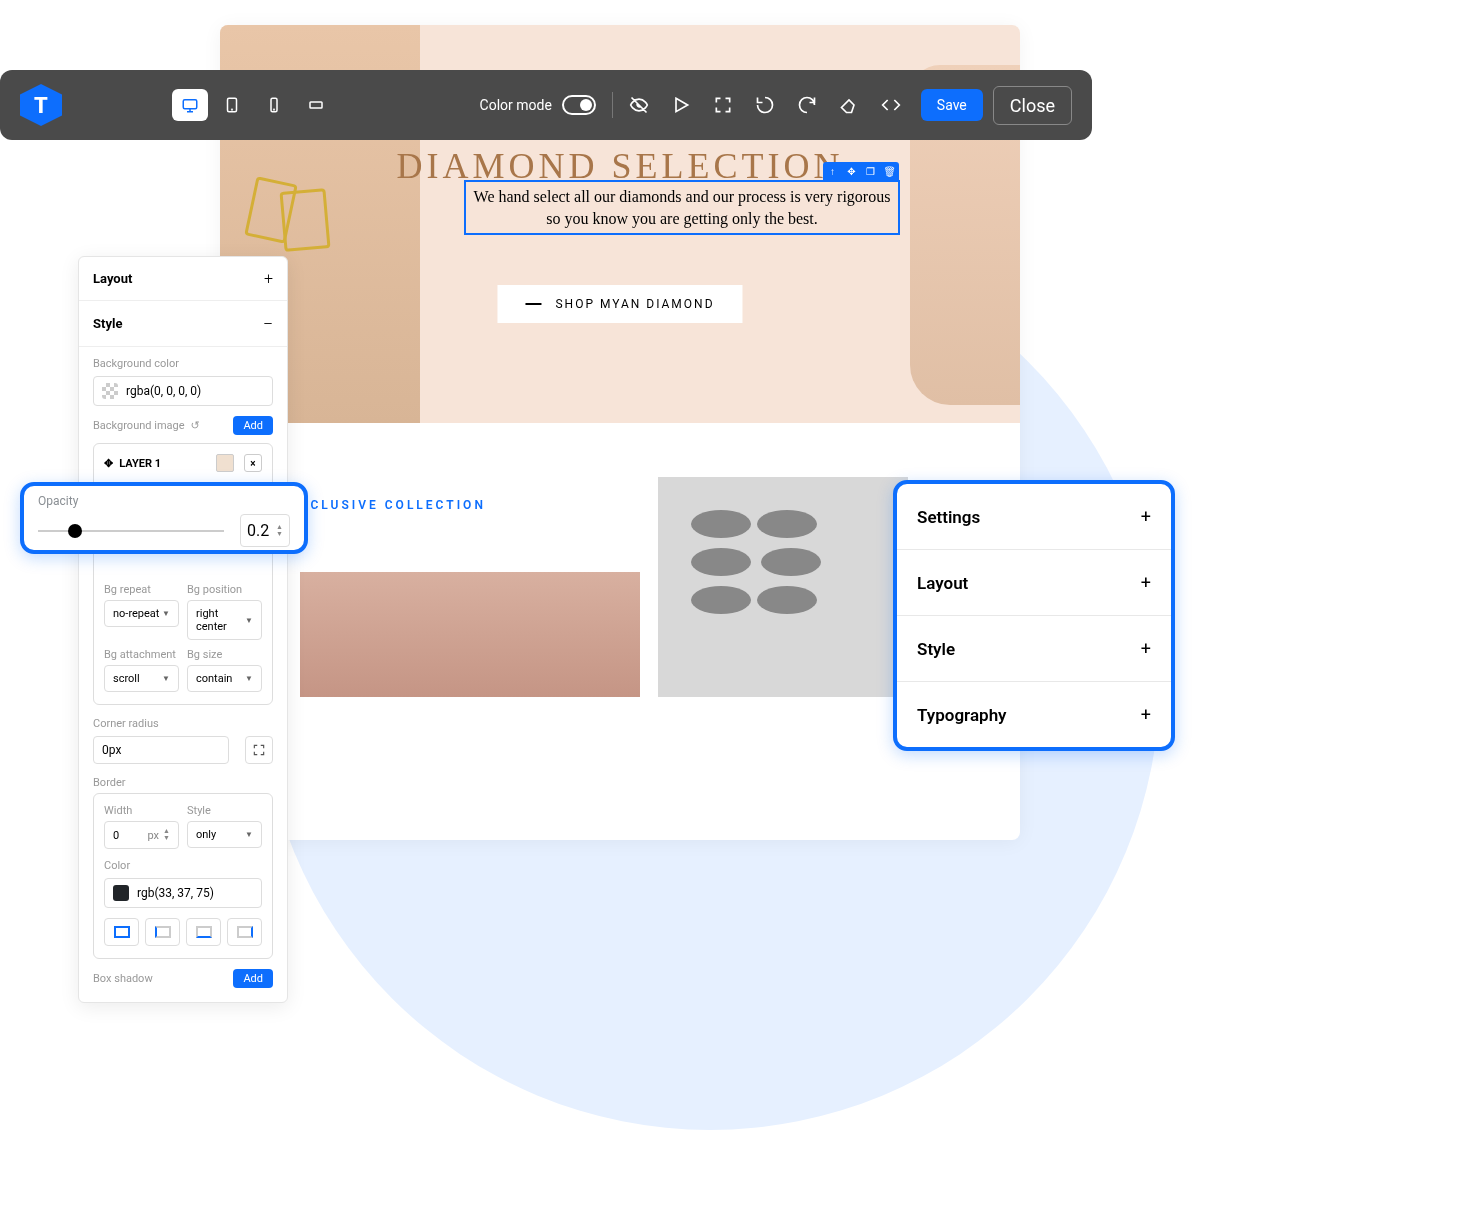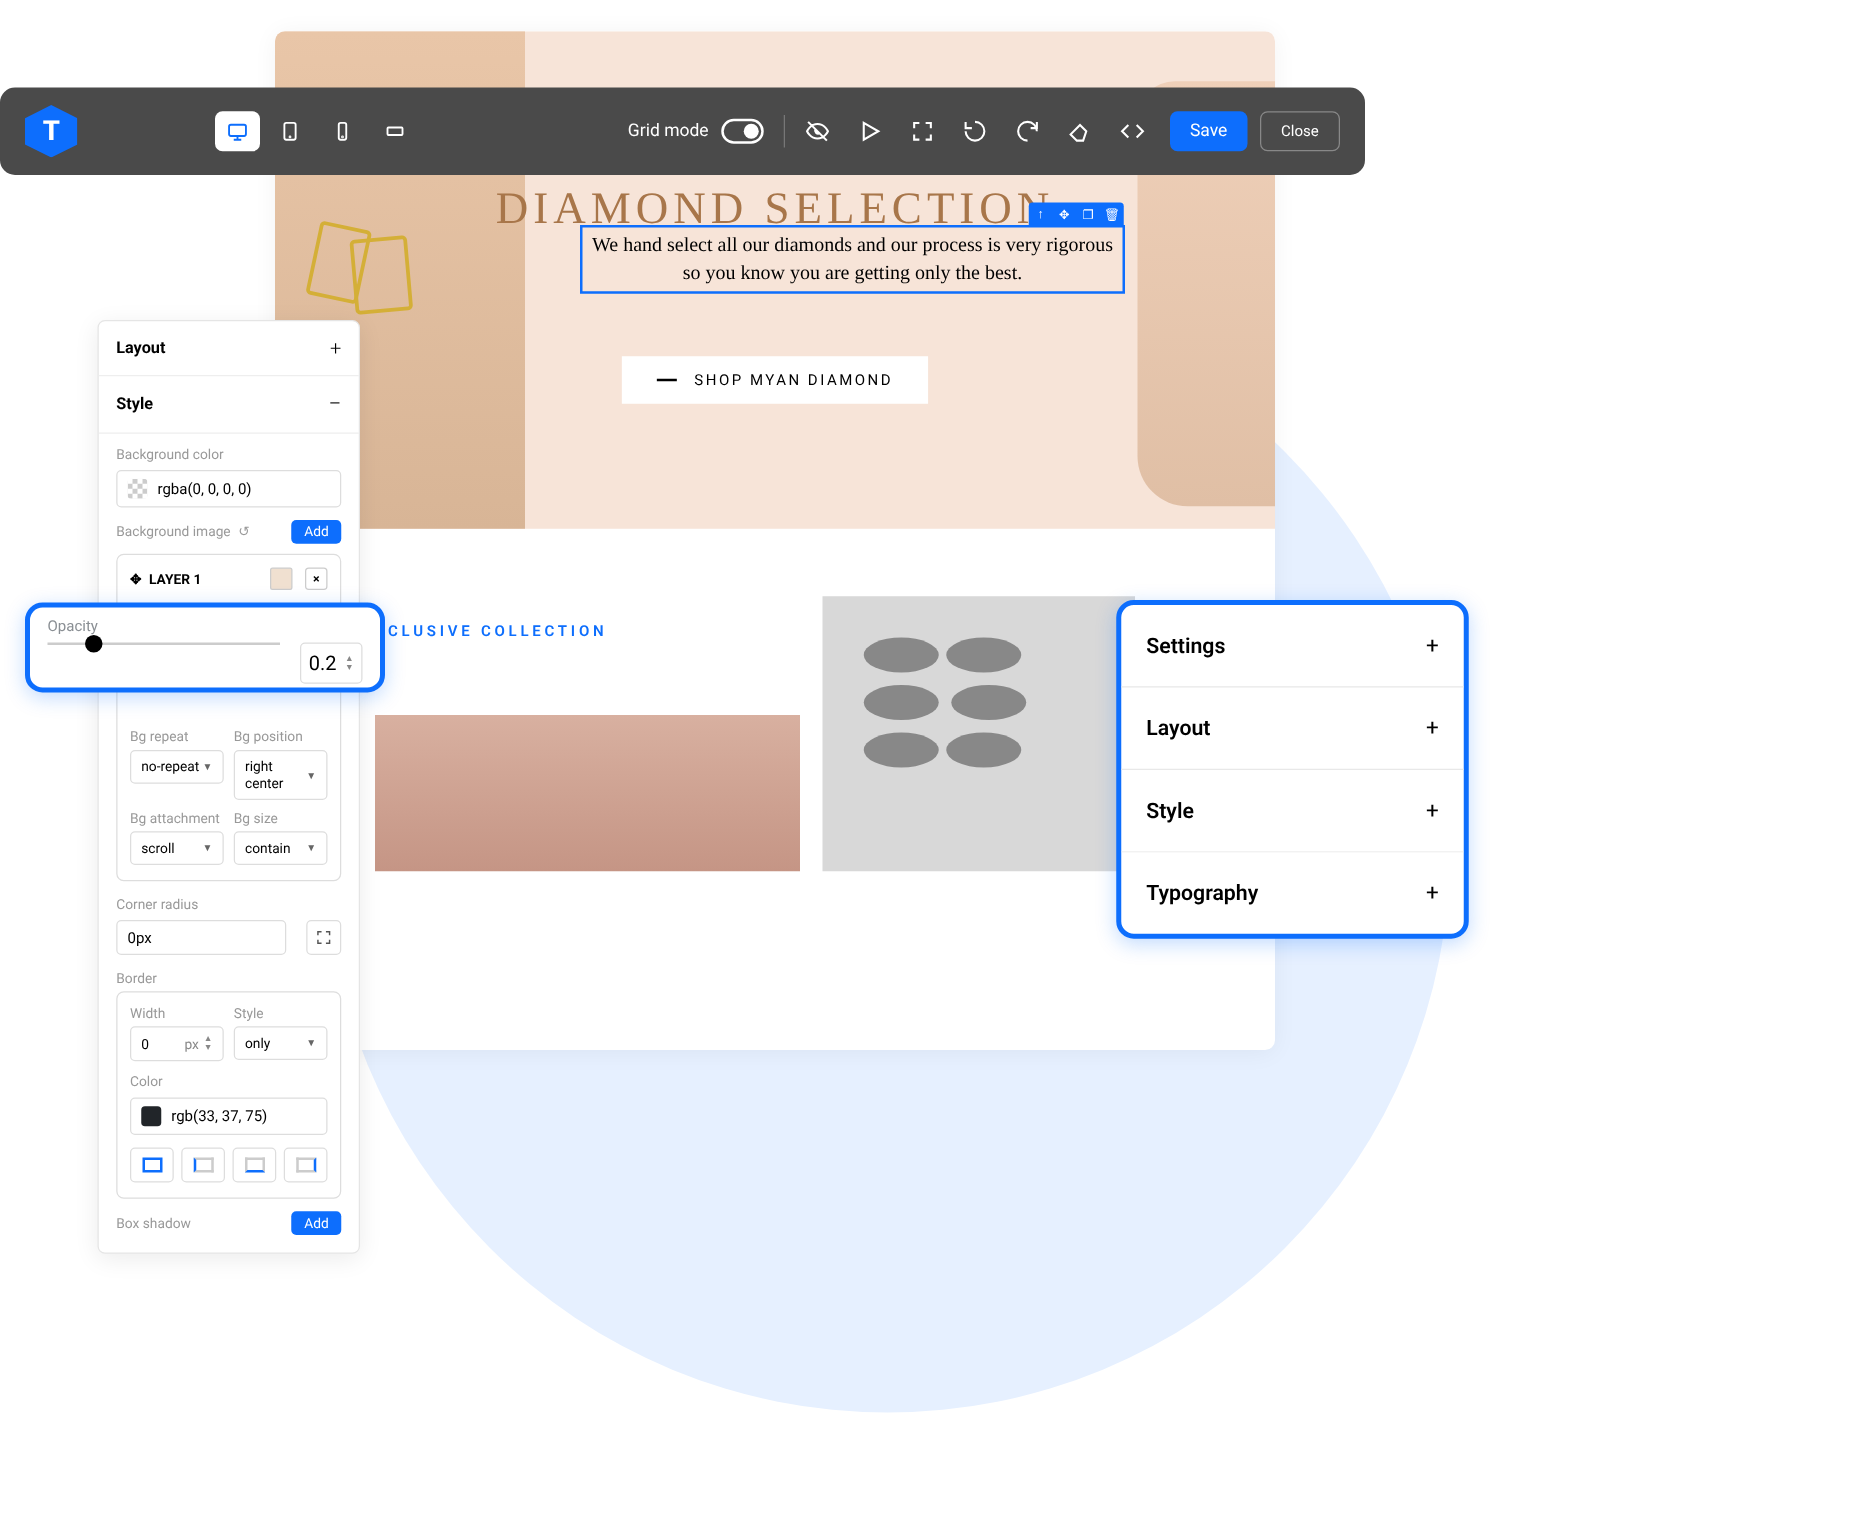--- a/index.html
+++ b/index.html
@@ -40,21 +40,21 @@
   .dev svg { width:18px; height:18px;}
   .dev.active svg { stroke:#0d6efd;}
   .spacer { flex:1;}
   .grid-mode { display:flex; align-items:center; gap:10px; font-size:14px;}
   .toggle { width:34px; height:20px; border-radius:10px; border:2px solid #fff; position:relative;}
   .toggle::after { content:""; position:absolute; right:2px; top:2px; width:12px; height:12px; border-radius:50%; background:#fff;}
   .tb-divider { width:1px; height:26px; background:#777; margin:0 16px;}
   .tb-icons { display:flex; gap:22px; align-items:center;}
   .tb-icons span { width:20px; height:20px; display:flex; align-items:center; justify-content:center; cursor:pointer;}
   .btn-save { background:#0d6efd; color:#fff; border:none; padding:8px 16px; border-radius:6px; font-size:14px; margin-left:20px; cursor:pointer;}
-  .btn-close { background:transparent; color:#fff; border:1px solid #888; padding:8px 16px; border-radius:6px; font-size:12px; margin-left:10px; cursor:pointer;}
+  .btn-close { background:transparent; color:#fff; border:1px solid #888; padding:8px 16px; border-radius:6px; font-size:18px; margin-left:10px; cursor:pointer;}
 
   
   .style-panel { position:absolute; left:78px; top:256px; width:210px; background:#fff; border:1px solid #e5e5e5; border-radius:6px; z-index:6; font-size:12px; box-shadow:0 4px 20px rgba(0,0,0,.08);}
   .sp-row { display:flex; justify-content:space-between; align-items:center; padding:12px 14px; border-bottom:1px solid #eee;}
   .sp-row.header { font-weight:700; font-size:13px;}
   .sp-body { padding:10px 14px;}
   .sp-label { color:#999; font-size:11px; display:flex; align-items:center; gap:6px;}
   .sp-input { display:flex; align-items:center; border:1px solid #ddd; border-radius:4px; padding:6px 8px; margin-top:6px; gap:8px;}
   .checker { width:16px; height:16px; background:repeating-conic-gradient(#ccc 0 25%,#fff 0 50%) 0 0/8px 8px; border-radius:3px;}
   .color-sw { width:16px; height:16px; background:#212529; border-radius:3px;}
@@ -76,21 +76,21 @@
   .border-tabs { display:flex; gap:6px; margin-top:10px;}
   .border-tabs > div { flex:1; height:28px; border:1px solid #ddd; border-radius:4px; display:flex; align-items:center; justify-content:center; cursor:pointer;}
   .bt-box { width:16px; height:12px; border:2px solid #0d6efd;}
   .minus { font-size:18px; font-weight:300;}
   .plus { font-size:16px; font-weight:300;}
   .corner-row{display:flex;gap:8px;align-items:center;margin-top:6px;}
 
   
   .opacity-pop { position:absolute; left:20px; top:482px; width:288px; height:72px; background:#fff; border:4px solid #0d6efd; border-radius:14px; z-index:8; padding:8px 14px; box-shadow:0 4px 16px rgba(13,110,253,.25);}
   .op-label { font-size:12px; color:#8a8f94;}
-  .op-row { display:flex; align-items:flex-start; gap:16px; margin-top:6px;}
+  .op-row { display:flex; align-items:center; gap:16px; margin-top:6px;}
   .slider-track { flex:1; height:2px; background:#ccc; position:relative;}
   .slider-thumb { position:absolute; left:16%; top:-6px; width:14px; height:14px; border-radius:50%; background:#000;}
   .op-input { width:50px; border:1px solid #ddd; border-radius:4px; padding:6px 6px; display:flex; align-items:center; justify-content:space-between; gap:4px;}
   .stepper { display:flex; flex-direction:column; gap:0; font-size:7px; line-height:7px; color:#888;}
 
   
   .accord { position:absolute; left:893px; top:480px; width:282px; background:#fff; border:4px solid #0d6efd; border-radius:14px; z-index:7; box-shadow:0 4px 16px rgba(13,110,253,.25);}
   .accord .item { display:flex; justify-content:space-between; align-items:center; padding:22px 20px; font-size:17px; font-weight:600; cursor:pointer;}
   .accord .item + .item { border-top:1px solid #e8e8e8;}
   .accord .item:first-child{border-radius:10px 10px 0 0;}
@@ -160,21 +160,21 @@
         </svg>
     </div>
     <div class="dev">
       <svg viewBox="0 0 24 24">
           <rect x="4" y="8" width="16" height="8" rx="1"></rect>
         </svg>
     </div>
   </div>
   <div class="spacer"></div>
   <div class="grid-mode">
-    <span>Grid mode</span>
+    <span>Color mode</span>
     <div class="toggle"></div>
   </div>
   <div class="tb-divider"></div>
   <div class="tb-icons">
     <span>
         <svg viewBox="0 0 24 24">
           <path d="M3 3l18 18M10 10a3 3 0 004 4M2 12s3-7 10-7 10 7 10 7-3 7-10 7-10-7-10-7z"></path>
         </svg>
       </span>
     <span>

